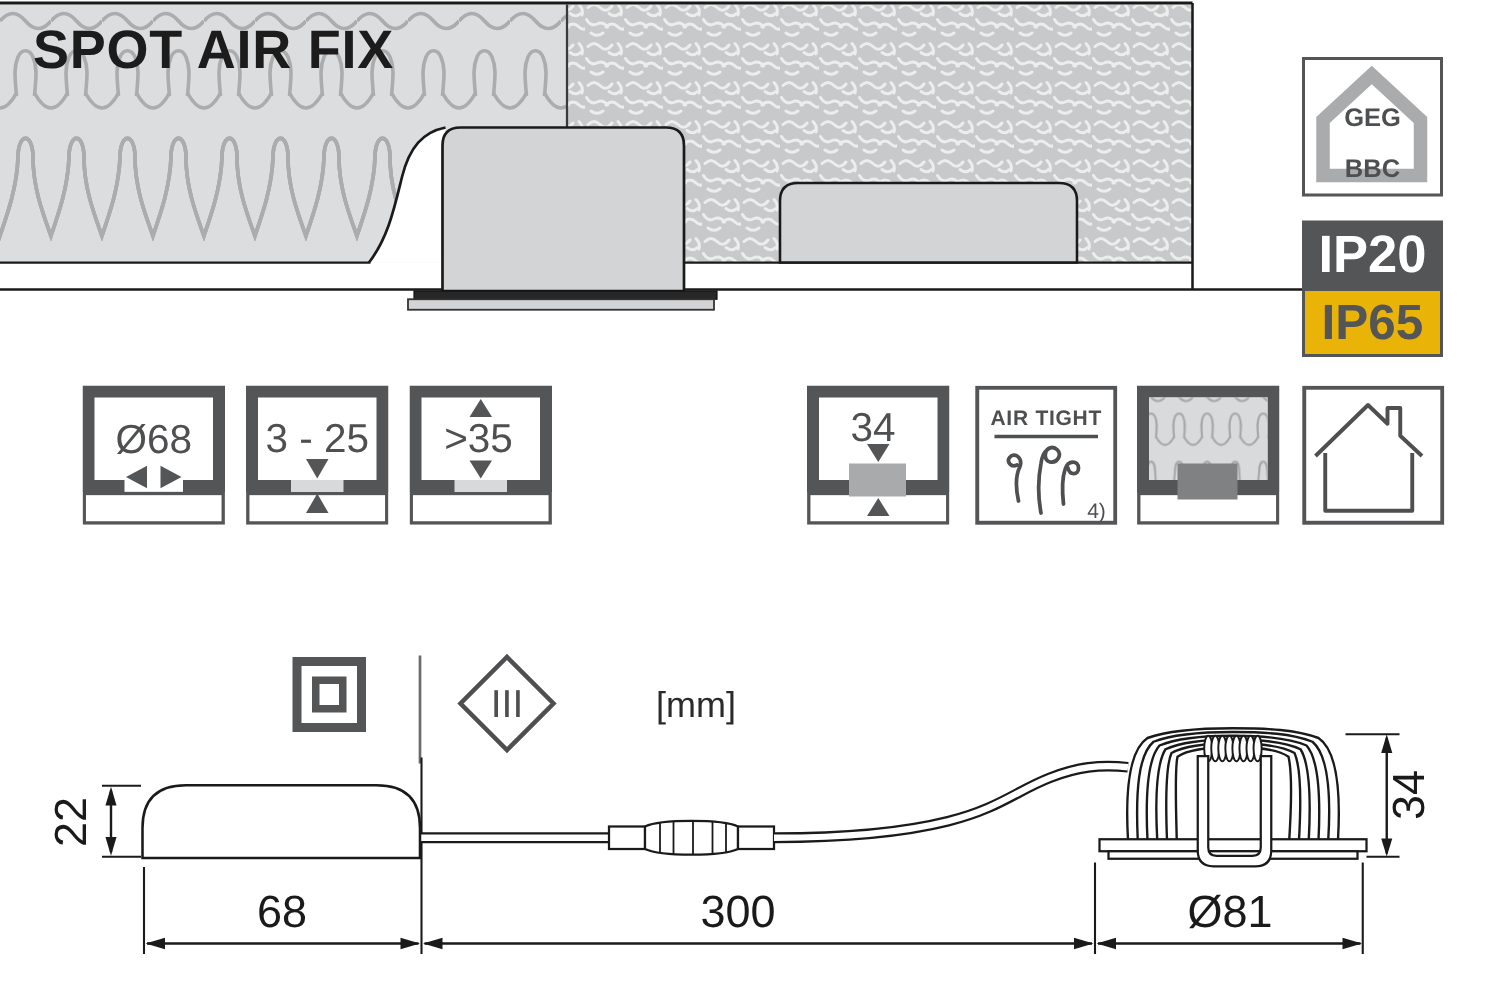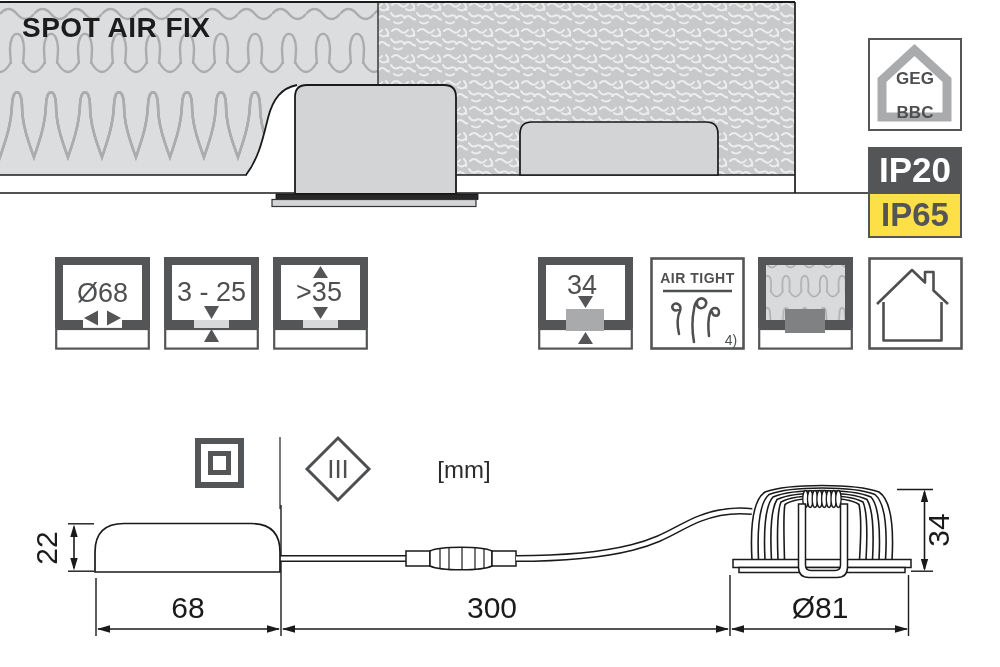--- a/index.html
+++ b/index.html
@@ -1,25 +1,25 @@
 <!DOCTYPE html>
 <html><head>
 <meta charset="utf-8">
 <style>
   html,body{margin:0;padding:0;}
   body{width:1000px;height:667px;position:relative;background:#fff;
        font-family:"Liberation Sans",sans-serif;overflow:hidden;}
   .abs{position:absolute;}
-  #title{left:22px;top:12px;font-size:28px;font-weight:bold;color:#1c1c1c;letter-spacing:.5px;}
+  #title{left:22px;top:12px;font-size:36px;font-weight:bold;color:#1c1c1c;letter-spacing:.5px;}
   .badge{left:868px;width:94px;box-sizing:border-box;text-align:center;font-weight:bold;}
   #geg-box{top:38px;height:93px;border:2.5px solid #545557;background:#fff;}
   #geg-box svg{display:block;}
   .geg-text{position:absolute;left:0;width:100%;text-align:center;font-size:17px;font-weight:bold;color:#4e4f51;line-height:1;}
   #ip20{top:147px;height:45px;background:#545557;color:#fff;font-size:35px;line-height:45px;}
-  #ip65{top:192px;height:46px;background:#fde047;color:#545557;font-size:33px;line-height:42px;border:2.5px solid #545557;}
+  #ip65{top:192px;height:46px;background:#eab308;color:#545557;font-size:33px;line-height:42px;border:2.5px solid #545557;}
   svg text{font-family:"Liberation Sans",sans-serif;}
   text.dim{font-size:30px;fill:#1a1a1a;}
   text.icn{font-size:27px;fill:#4e4f51;}
 </style>
 </head>
 <body>
 
 <svg class="abs" style="left:0;top:0" width="1000" height="245" viewBox="0 0 1000 245">
   <defs>
     <pattern id="loops" width="34" height="172" patternUnits="userSpaceOnUse">

